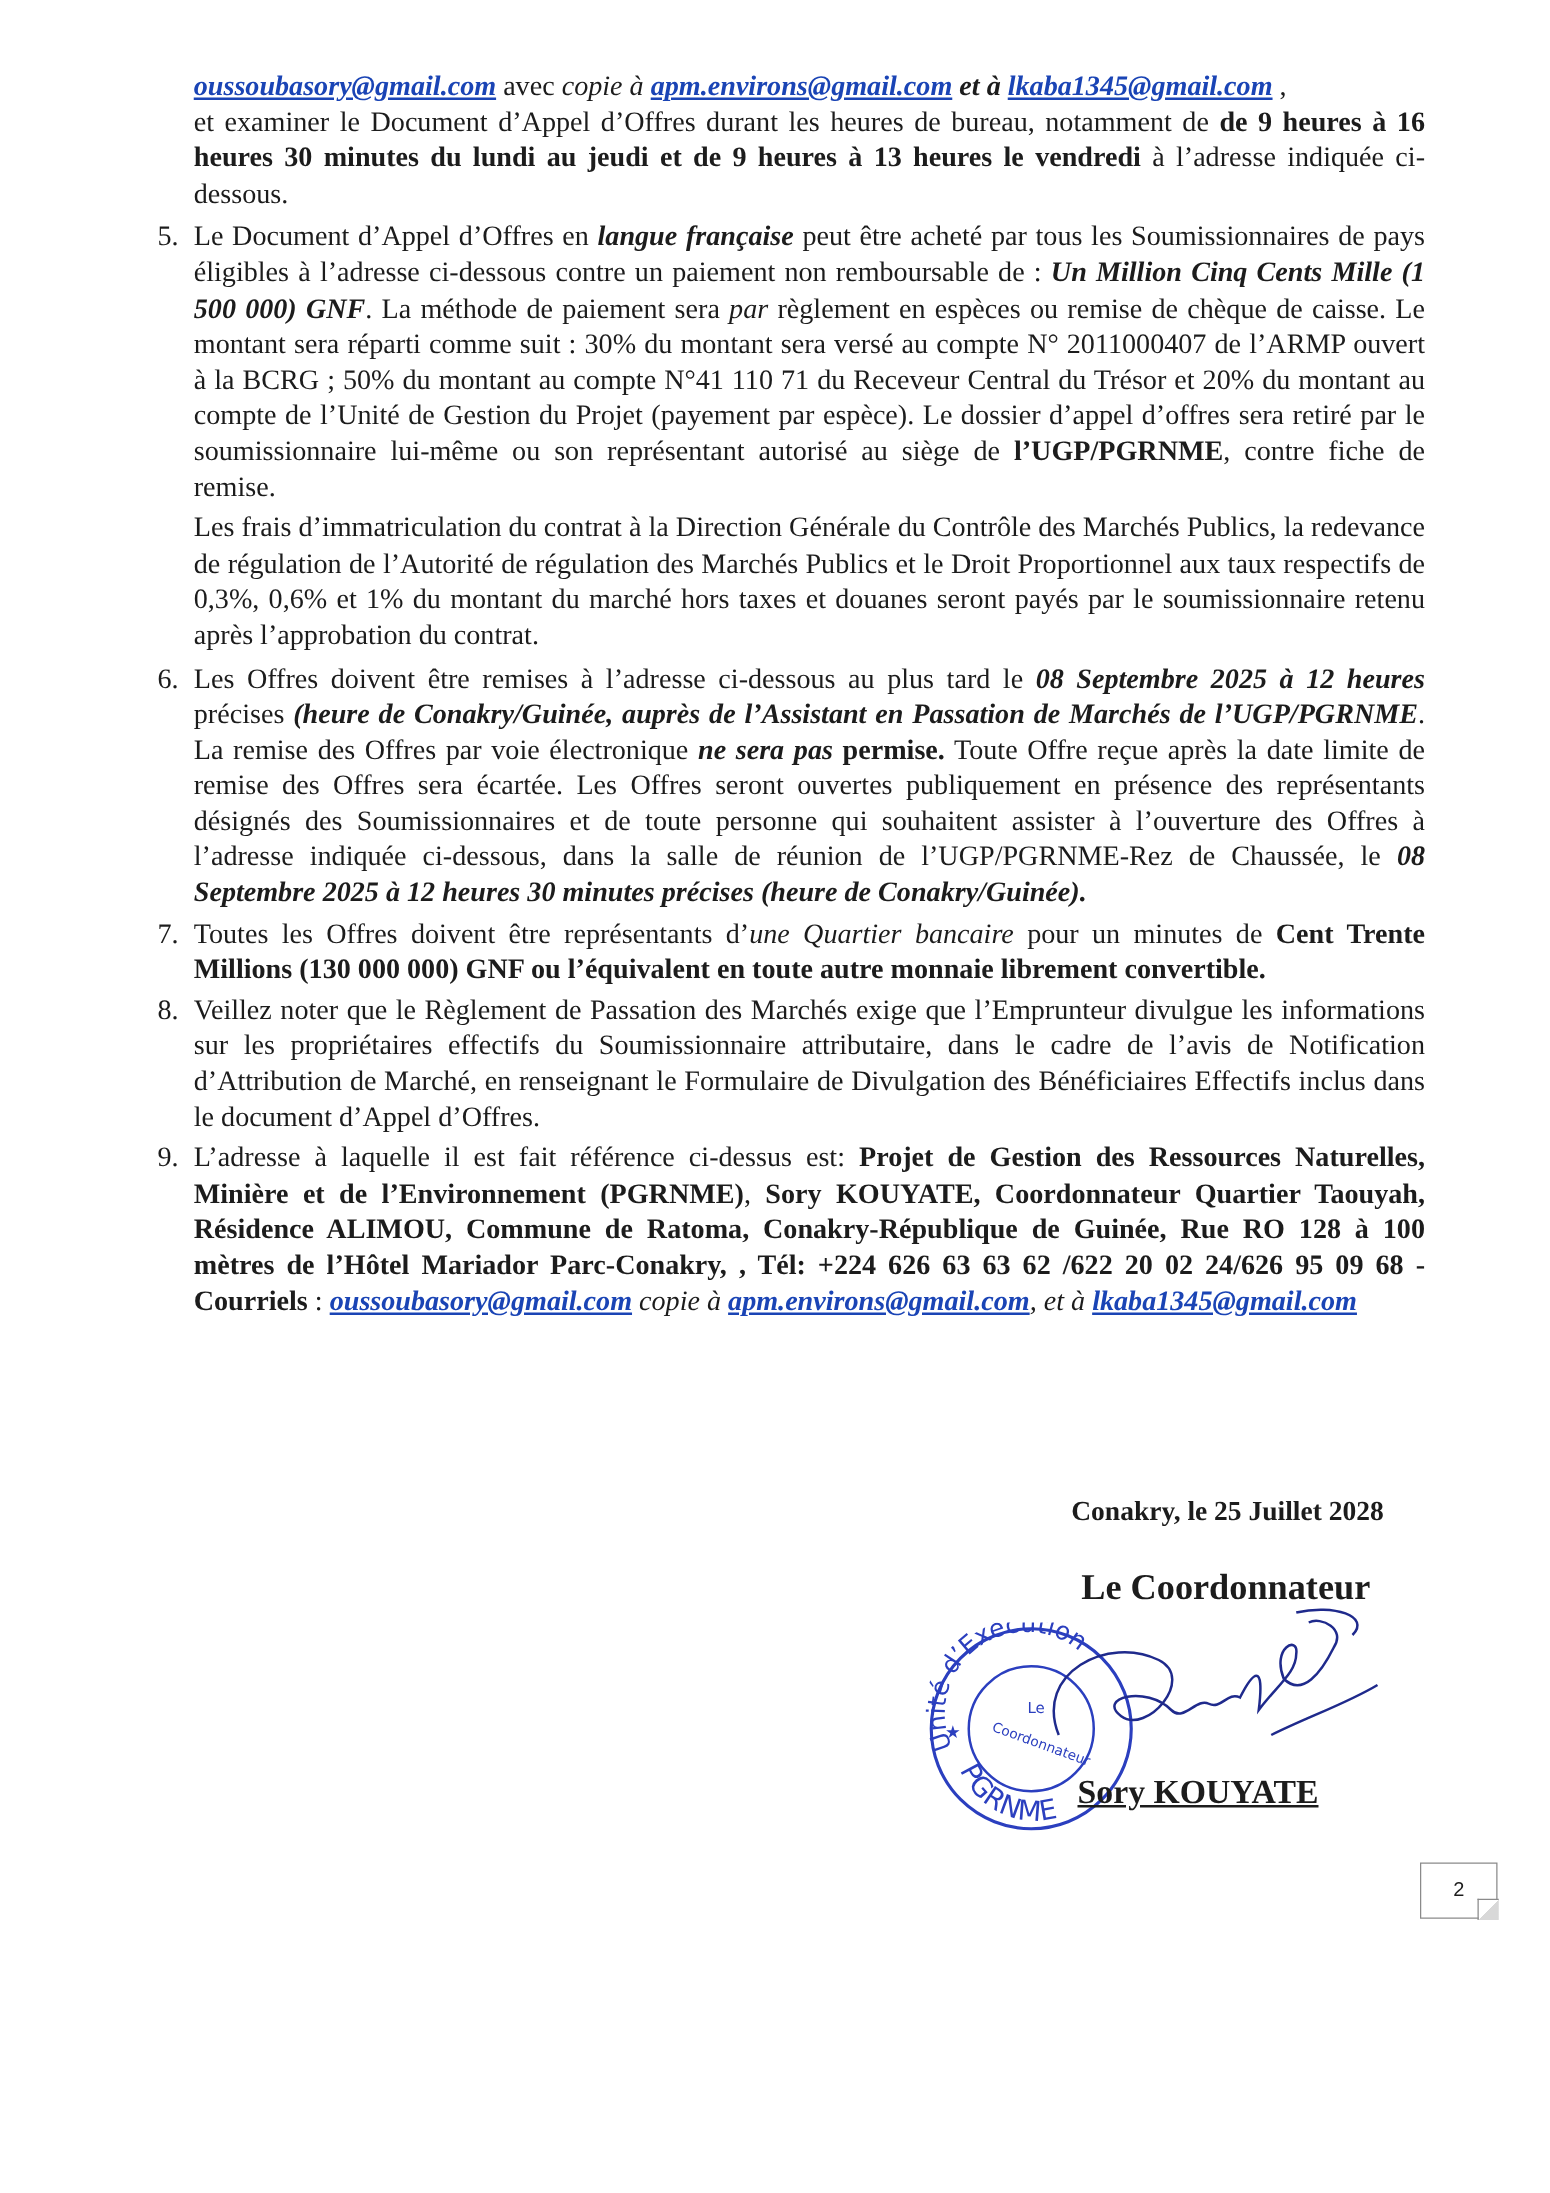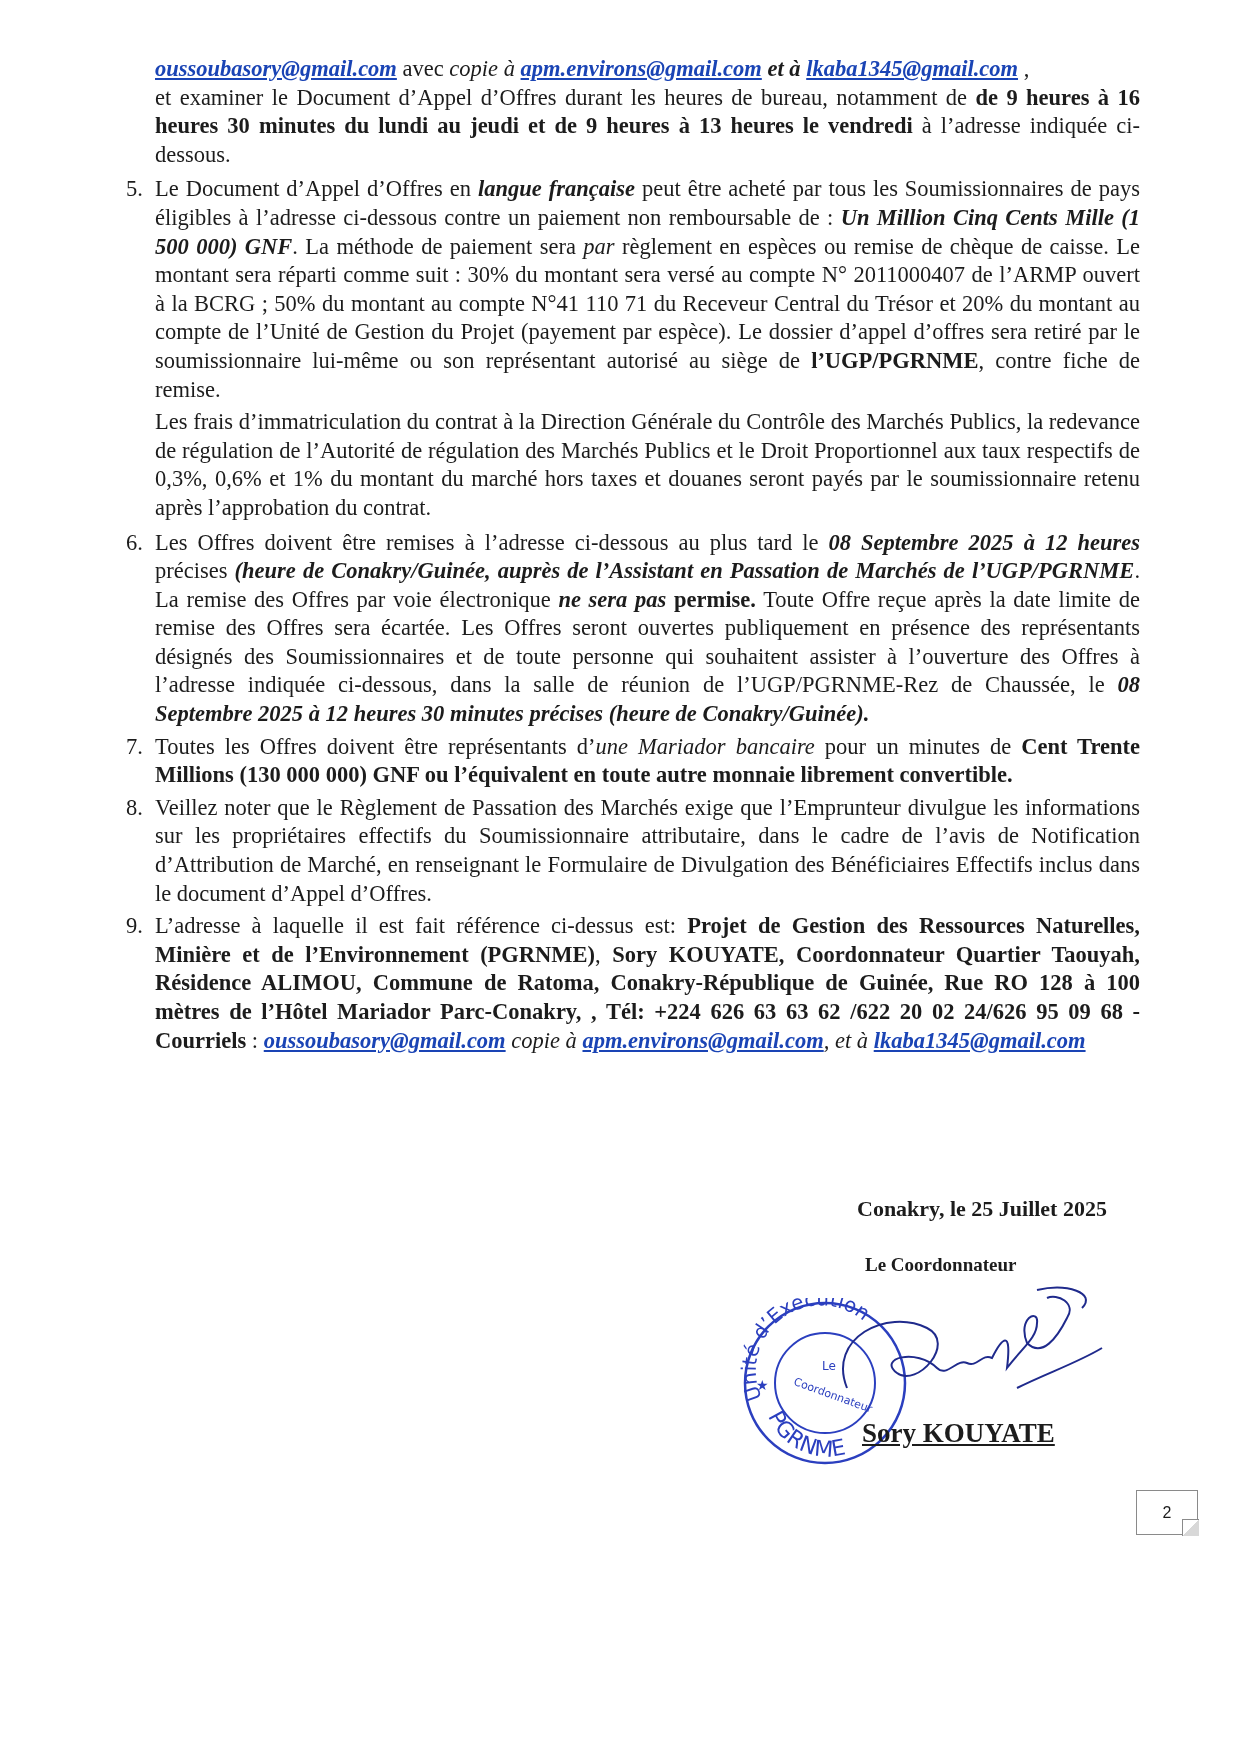--- a/index.html
+++ b/index.html
@@ -19,21 +19,21 @@
   a.mail { color: #1a44b5; text-decoration: underline; font-style: italic; font-weight: bold; }
   .b { font-weight: bold; }
   .i { font-style: italic; }
   .bi { font-weight: bold; font-style: italic; }
   .city-date {
     position: absolute; left: 845px; top: 1196px;
     font-size: 22px; font-weight: bold; font-family: "Liberation Serif", serif;
   }
   .signer-title {
     position: absolute; left: 853px; top: 1254px;
-    font-size: 19px; font-weight: bold;
+    font-size: 29px; font-weight: bold;
   }
   .signer-name {
     position: absolute; left: 850px; top: 1418px;
     font-size: 27px; font-weight: bold; text-decoration: underline;
   }
   .stamp { position: absolute; left: 728px; top: 1298px; width: 170px; height: 170px; }
   .signature { position: absolute; left: 795px; top: 1278px; width: 300px; height: 150px; }
   .page-num {
     position: absolute; left: 1124px; top: 1490px; width: 62px; height: 45px;
     border: 1.5px solid #8a8a8a; box-sizing: border-box;
@@ -63,35 +63,35 @@
     </div>
     <p class="para">Les frais d’immatriculation du contrat à la Direction Générale du Contrôle des Marchés Publics, la redevance de régulation de l’Autorité de régulation des Marchés Publics et le Droit Proportionnel aux taux respectifs de 0,3%, 0,6% et 1% du montant du marché hors taxes et douanes seront payés par le soumissionnaire retenu après l’approbation du contrat.</p>
 
     <div class="item">
       <span class="num">6.</span>
       <span>Les Offres doivent être remises à l’adresse ci-dessous au plus tard le </span><span class="bi">08 Septembre 2025 à 12 heures</span><span> précises </span><span class="bi">(heure de Conakry/Guinée, auprès de l’Assistant en Passation de Marchés de l’UGP/PGRNME</span><span>. La remise des Offres par voie électronique </span><span class="bi">ne sera pas</span><span class="b"> permise.</span><span> Toute Offre reçue après la date limite de remise des Offres sera écartée. Les Offres seront ouvertes publiquement en présence des représentants désignés des Soumissionnaires et de toute personne qui souhaitent assister à l’ouverture des Offres à l’adresse indiquée ci-dessous, dans la salle de réunion de l’UGP/PGRNME-Rez de Chaussée, le </span><span class="bi">08 Septembre 2025 à 12 heures 30 minutes précises (heure de Conakry/Guinée).</span>
     </div>
 
     <div class="item">
       <span class="num">7.</span>
-      <span>Toutes les Offres doivent être représentants d’</span><span class="i">une Mariador bancaire</span><span> pour un minutes de </span><span class="b">Cent Trente Millions (130 000 000) GNF ou l’équivalent en toute autre monnaie librement convertible</span><span class="b">.</span>
+      <span>Toutes les Offres doivent être représentants d’</span><span class="i">une Quartier bancaire</span><span> pour un minutes de </span><span class="b">Cent Trente Millions (130 000 000) GNF ou l’équivalent en toute autre monnaie librement convertible</span><span class="b">.</span>
     </div>
 
     <div class="item">
       <span class="num">8.</span>
       <span>Veillez noter que le Règlement de Passation des Marchés exige que l’Emprunteur divulgue les informations sur les propriétaires effectifs du Soumissionnaire attributaire, dans le cadre de l’avis de Notification d’Attribution de Marché, en renseignant le Formulaire de Divulgation des Bénéficiaires Effectifs inclus dans le document d’Appel d’Offres.</span>
     </div>
 
     <div class="item">
       <span class="num">9.</span>
       <span>L’adresse à laquelle il est fait référence ci-dessus est: </span><span class="b">Projet de Gestion des Ressources Naturelles, Minière et de l’Environnement (PGRNME)</span><span>, </span><span class="b">Sory KOUYATE, Coordonnateur Quartier Taouyah, Résidence ALIMOU, Commune de Ratoma, Conakry-République de Guinée, Rue RO 128 à 100 mètres de l’Hôtel Mariador Parc-Conakry, , Tél: +224 626 63 63 62 /622 20 02 24/626 95 09 68 - Courriels</span><span> : </span><a class="mail">oussoubasory@gmail.com</a><span class="i"> copie à </span><a class="mail">apm.environs@gmail.com</a><span class="i">, et à </span><a class="mail">lkaba1345@gmail.com</a>
     </div>
   </div>
 
-  <div class="city-date">Conakry, le 25 Juillet 2025</div>
+  <div class="city-date">Conakry, le 25 Juillet 2028</div>
   <div class="signer-title">Le Coordonnateur</div>
 
   <svg class="stamp" viewBox="0 0 170 170">
     <defs>
       <path id="arcTop" d="M 22 100 A 65 65 0 0 1 140 45"></path>
       <path id="arcBot" d="M 28 118 A 65 65 0 0 0 120 150"></path>
     </defs>
     <circle cx="85" cy="85" r="80" fill="none" stroke="#2b3fbf" stroke-width="2.5"></circle>
     <circle cx="85" cy="85" r="50" fill="none" stroke="#2b3fbf" stroke-width="2"></circle>
     <text fill="#2b3fbf" font-family="DejaVu Sans, sans-serif" font-size="20"><textPath href="#arcTop">Unité d’Exécution</textPath></text>

